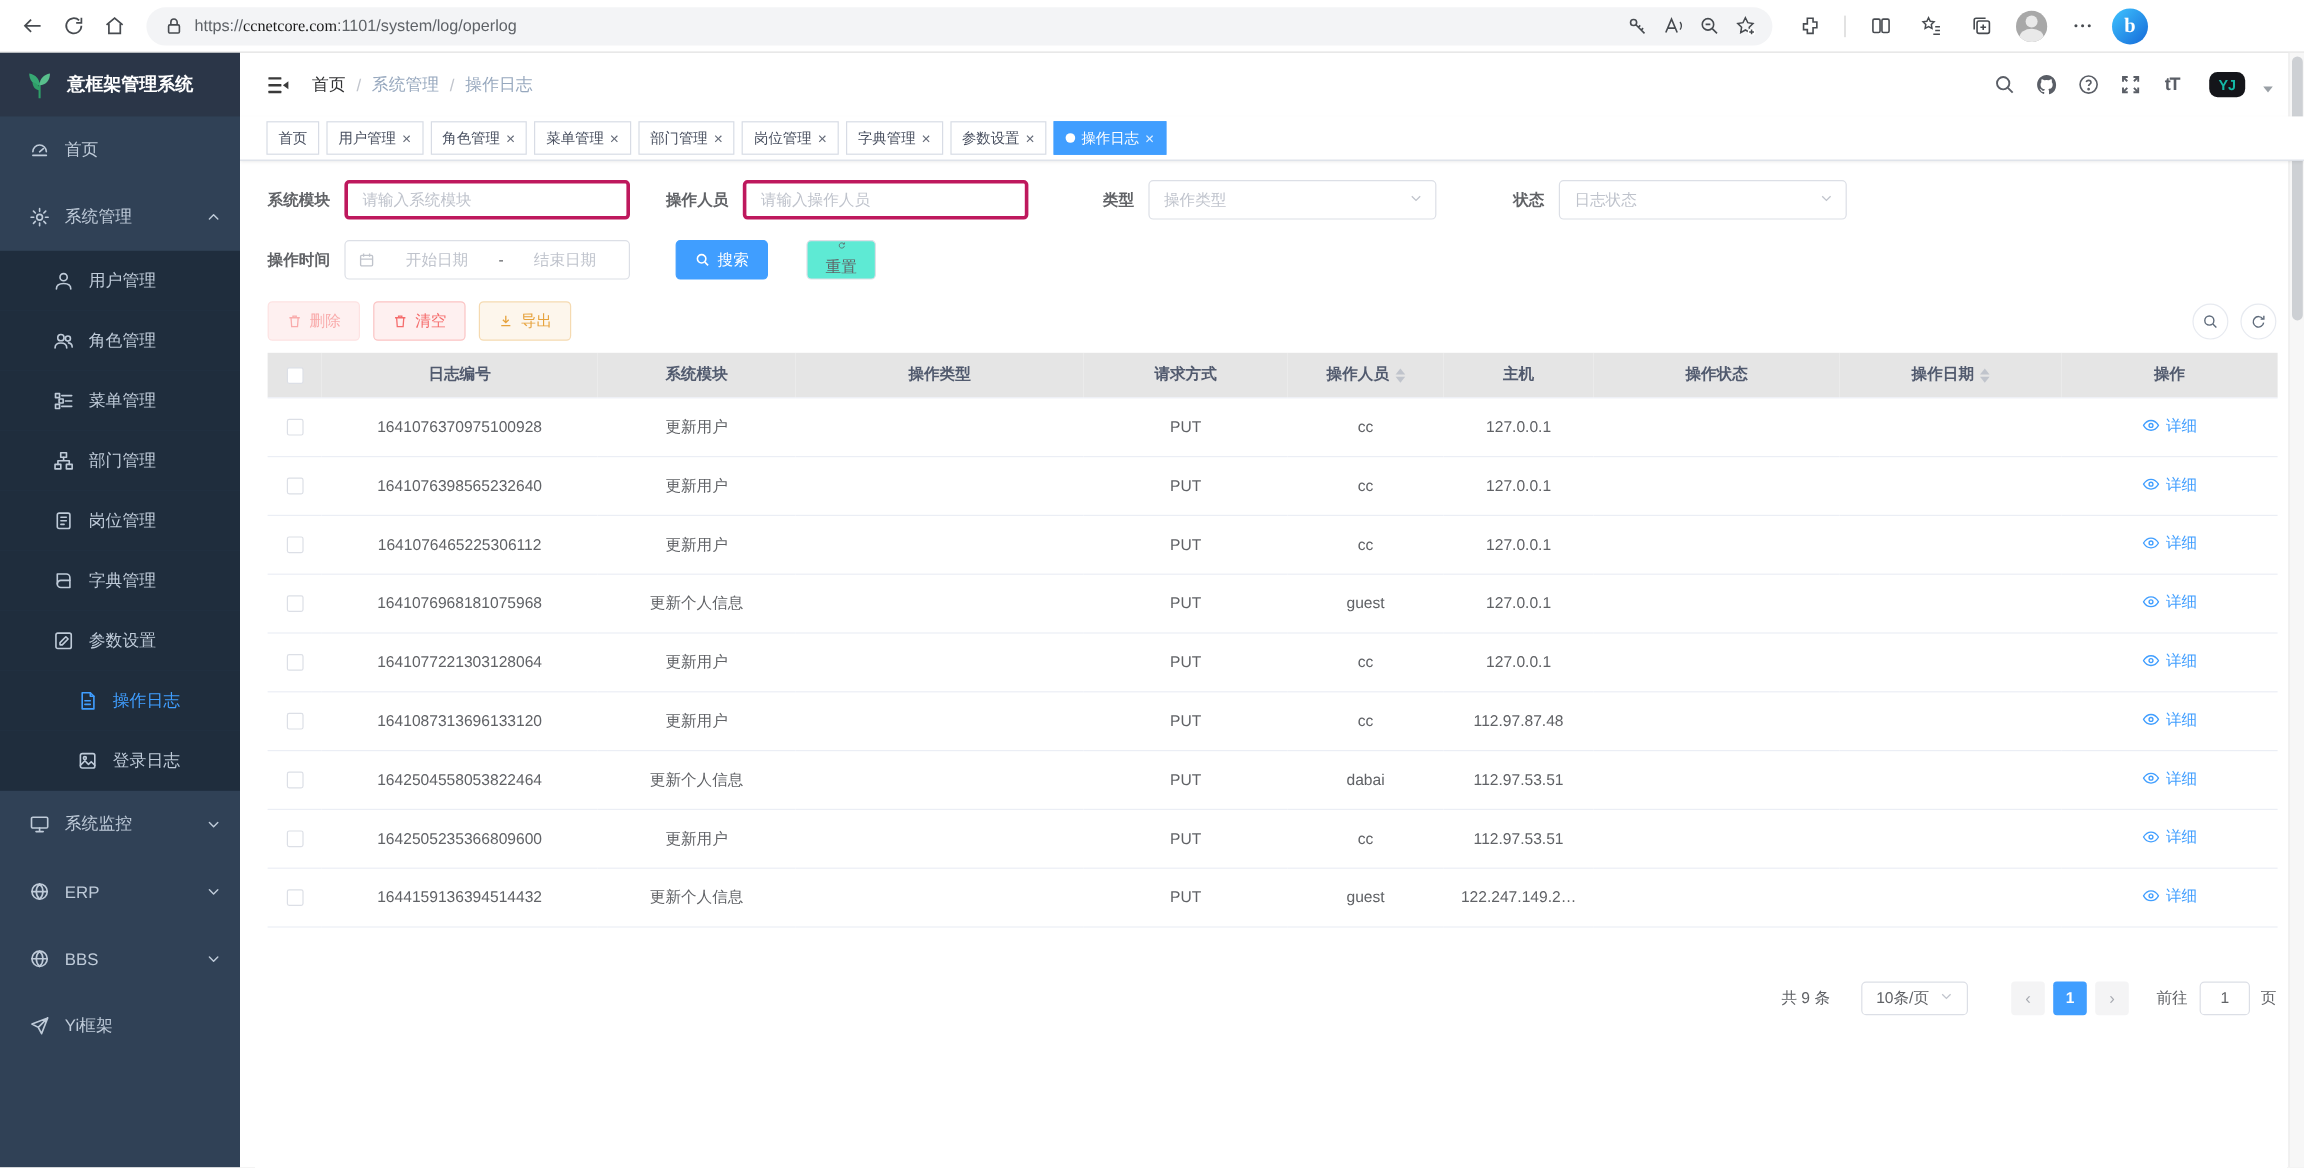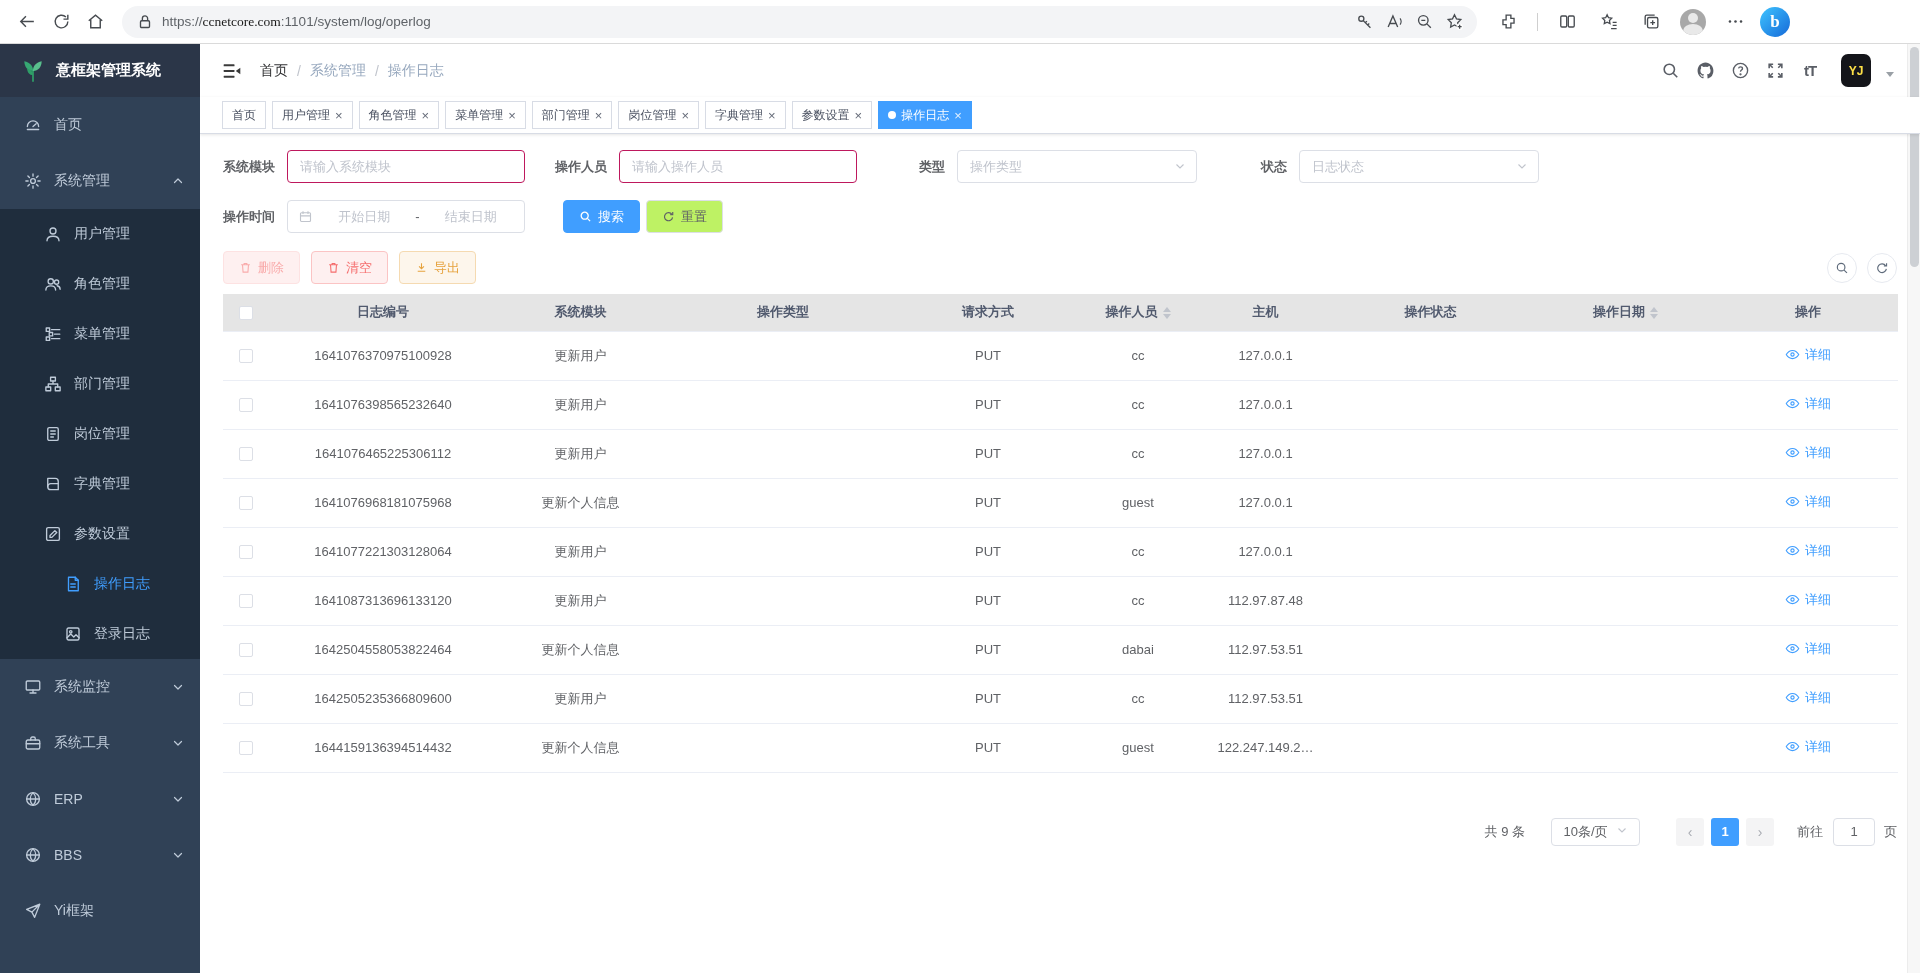--- a/index.html
+++ b/index.html
@@ -45,48 +45,48 @@
   .app-header { height:53px; background:#fff; display:flex; align-items:center; padding:0 26px 0 22px; }
   .fold-icon { width:20px; height:20px; color:#3a3a3a; cursor:pointer; }
   .breadcrumb { margin-left:18px; font-size:14px; display:flex; align-items:center; gap:9px; }
   .bc-item { color:#97a8be; }
   .bc-item.first { color:#303133; }
   .bc-sep { color:#c0c4cc; }
   .header-right { margin-left:auto; display:flex; align-items:center; gap:15px; color:#5a5e66; }
   .h-icon { width:20px; height:20px; display:flex; align-items:center; justify-content:center; cursor:pointer; }
   .h-icon svg { width:19px; height:19px; }
   .font-size-icon { font-size:15px; font-weight:bold; letter-spacing:-1px; }
-  .app-avatar { width:30px; height:33px; border-radius:7px; background:#14151a; color:#fde047; display:flex; align-items:center; justify-content:center; font-weight:bold; font-size:12px; margin-left:6px; }
+  .app-avatar { width:30px; height:21px; border-radius:7px; background:#14151a; color:#14b8a6; display:flex; align-items:center; justify-content:center; font-weight:bold; font-size:12px; margin-left:6px; }
   .caret-down-sm { width:0; height:0; border-left:4px solid transparent; border-right:4px solid transparent; border-top:5px solid #9aa0a6; margin-top:8px; }
 
   
   .tab-bar { height:37px; background:#fff; border-bottom:1px solid #d8dce5; box-shadow:0 1px 3px rgba(0,0,0,.10); display:flex; align-items:center; padding:0 22px; gap:6px; position:relative; z-index:2; }
   .tab { height:28px; padding:0 9px; border:1px solid #d8dce5; background:#fff; color:#495060; font-size:12px; display:inline-flex; align-items:center; gap:5px; cursor:pointer; }
   .tab.active { background:#409eff; border-color:#409eff; color:#fff; }
   .tab .dot { width:8px; height:8px; border-radius:50%; background:#fff; }
   .tab .close { font-size:13px; line-height:1; opacity:.85; }
 
   
   .content { padding:16px 23px 0; }
   .filter-row { display:flex; align-items:center; margin-bottom:17px; }
   .f-label { font-size:13px; font-weight:bold; color:#606266; margin-right:12px; white-space:nowrap; }
-  .f-input { width:238px; height:33px; border:1px solid #be185d; border-radius:4px; padding:3px 12px; font-size:13px; color:#606266; outline:none; font-family:inherit; }
+  .f-input { width:238px; height:33px; border:3px solid #be185d; border-radius:4px; padding:3px 12px; font-size:13px; color:#606266; outline:none; font-family:inherit; }
   .f-input::placeholder { color:#bfc3cc; }
   .f-select { width:240px; height:33px; border:1px solid #dcdfe6; border-radius:4px; display:flex; align-items:center; padding:0 10px 0 12px; cursor:pointer; background:#fff; }
   .sel-text { font-size:13px; color:#bfc3cc; flex:1; }
   .sel-caret svg { width:12px; height:12px; color:#c0c4cc; }
   .date-range { width:238px; height:33px; border:1px solid #dcdfe6; border-radius:4px; display:flex; align-items:center; padding:0 10px; gap:8px; background:#fff; }
   .date-range .ph { font-size:13px; color:#bfc3cc; flex:1; text-align:center; }
   .date-range .sep { font-size:13px; color:#606266; }
   .cal-icon svg { width:15px; height:15px; color:#c0c4cc; display:block; }
 
   .btn { height:33px; border-radius:4px; padding:0 15px; font-size:13px; display:inline-flex; align-items:center; gap:6px; cursor:pointer; font-family:inherit; }
   .btn svg { width:13px; height:13px; }
   .btn-search { background:#409eff; border:1px solid #409eff; color:#fff; margin-left:38px; }
-  .btn-reset { background:#bef264; border:1px solid #dcdfe6; color:#606266; margin-left:6px; }
+  .btn-reset { background:#5eead4; border:1px solid #dcdfe6; color:#606266; margin-left:32px;flex-direction:column; }
   .gap-a { margin-right:30px; } .gap-b { margin-right:62px; } .gap-c { margin-right:64px; }
 
   .toolbar { display:flex; align-items:center; margin:18px 0 10px; }
   .btn-del { color:#f9abab; background:#fef0f0; border:1px solid #fde2e2; margin-right:11px; cursor:not-allowed; }
   .btn-clear { color:#f56c6c; background:#fef0f0; border:1px solid #fbc4c4; margin-right:11px; }
   .btn-export { color:#e6a23c; background:#fdf6ec; border:1px solid #f5dab1; }
   .circle-btns { margin-left:auto; display:flex; gap:10px; }
   .circle { width:30px; height:30px; border-radius:50%; border:1px solid #e7eaf0; background:#fff; color:#5f6b7b; display:flex; align-items:center; justify-content:center; cursor:pointer; }
   .circle svg { width:14px; height:14px; }
 
@@ -340,34 +340,20 @@
             <span class="mi-label">登录日志</span>
           </div>
           <div class="mi level-1">
             <span class="mi-icon">
               <svg viewBox="0 0 24 24" fill="none" stroke="currentColor" stroke-width="1.8" stroke-linecap="round" stroke-linejoin="round">
                 <rect x="3" y="4" width="18" height="12" rx="1.5"></rect>
                 <path d="M12 16v4M8 20h8"></path>
               </svg>
             </span>
             <span class="mi-label">系统监控</span>
-            <span class="mi-arrow down">
-              <svg viewBox="0 0 24 24" fill="none" stroke="currentColor" stroke-width="2.4" stroke-linecap="round" stroke-linejoin="round">
-                <path d="M5 9l7 7 7-7"></path>
-              </svg>
-            </span>
-          </div>
-          <div class="mi level-1">
-            <span class="mi-icon">
-              <svg viewBox="0 0 24 24" fill="none" stroke="currentColor" stroke-width="1.8" stroke-linecap="round" stroke-linejoin="round">
-                <rect x="3" y="8" width="18" height="12" rx="2"></rect>
-                <path d="M9 8V6a2 2 0 0 1 2-2h2a2 2 0 0 1 2 2v2M3 13h18"></path>
-              </svg>
-            </span>
-            <span class="mi-label">系统工具</span>
             <span class="mi-arrow down">
               <svg viewBox="0 0 24 24" fill="none" stroke="currentColor" stroke-width="2.4" stroke-linecap="round" stroke-linejoin="round">
                 <path d="M5 9l7 7 7-7"></path>
               </svg>
             </span>
           </div>
           <div class="mi level-1">
             <span class="mi-icon">
               <svg viewBox="0 0 24 24" fill="none" stroke="currentColor" stroke-width="1.8" stroke-linecap="round" stroke-linejoin="round">
                 <circle cx="12" cy="12" r="8.5"></circle>

